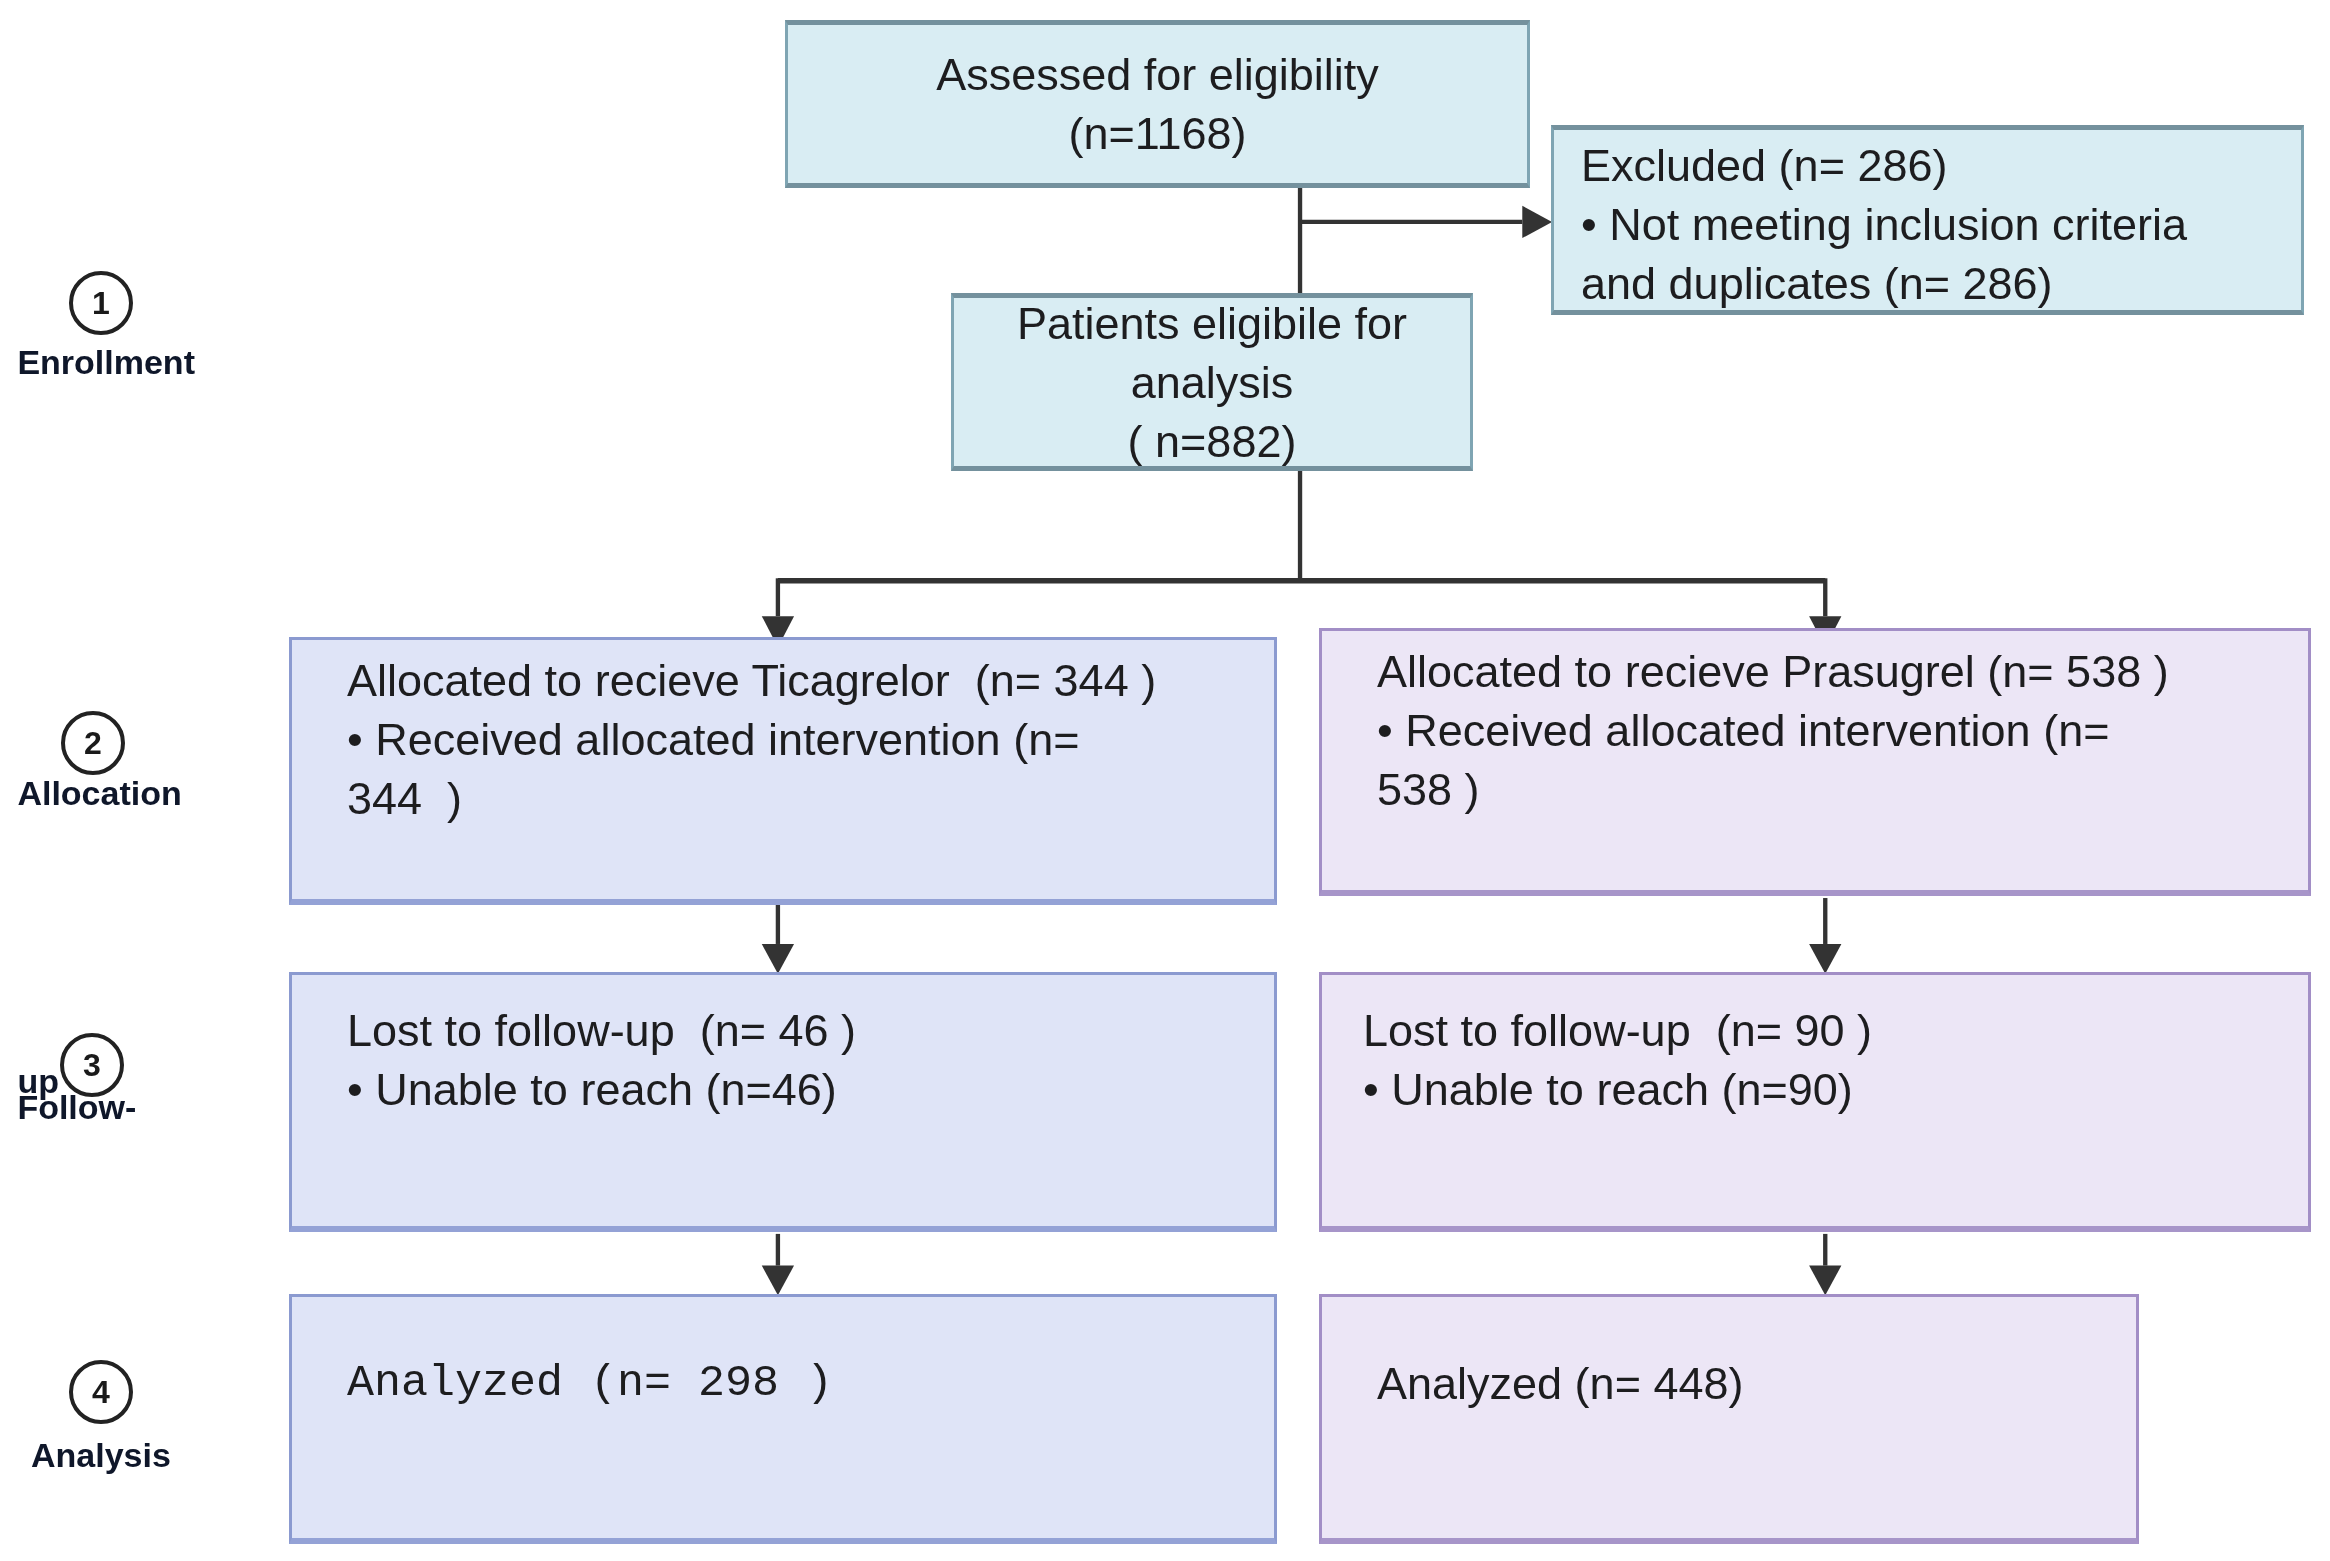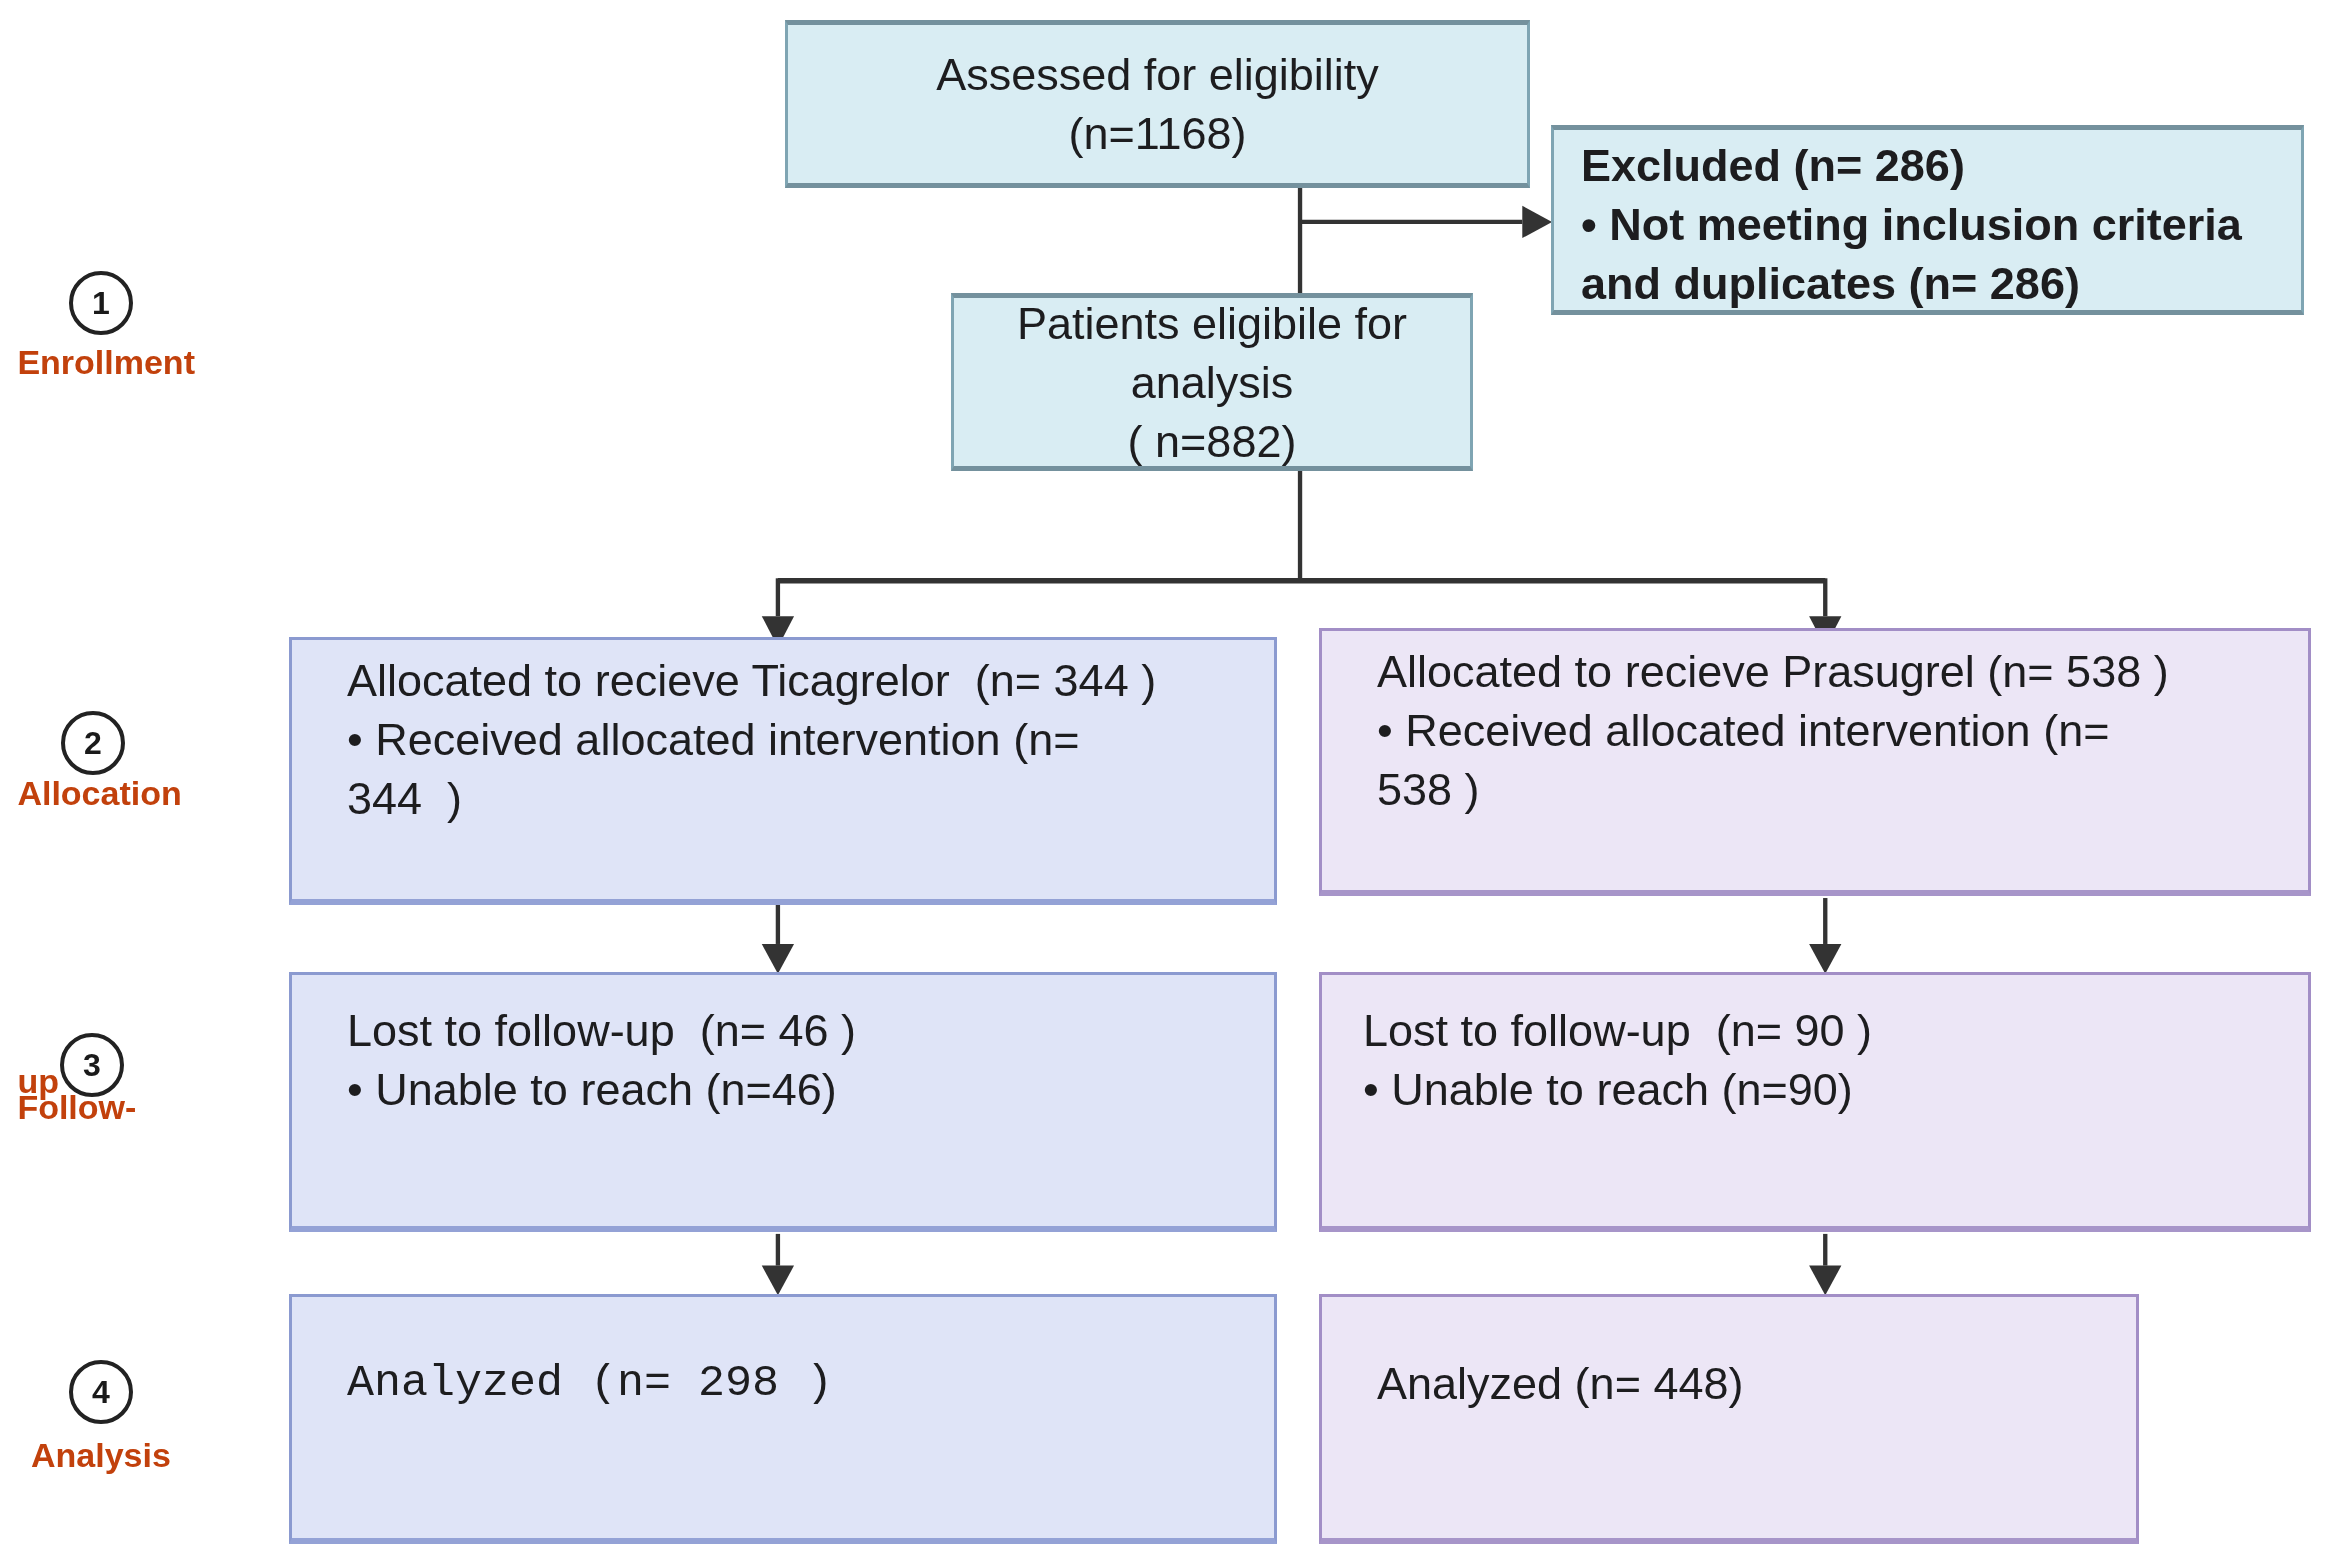--- a/index.html
+++ b/index.html
@@ -37,21 +37,21 @@
     margin-left:8px;
   }
   .centered{display:flex; flex-direction:column; justify-content:center; align-items:center; text-align:center;}
   .stage-circle{
     position:absolute; width:56px; height:56px; border:4.3px solid #222; border-radius:50%;
     background:#ffffff; display:flex; align-items:center; justify-content:center;
     font-size:32px; font-weight:bold; color:#1a1a1a;
   }
   .stage-label{
     position:absolute; font-size:34px; font-weight:bold; line-height:38px;
-    color:#c2410c; white-space:pre;
+    color:#0f172a; white-space:pre;
   }
   svg line{stroke:var(--line); stroke-width:7;}
   svg polygon{fill:var(--line);}
 </style>
 </head>
 <body>
 
 <div class="canvas">
 
   <svg class="connectors" viewBox="0 0 3753 2515">
@@ -121,21 +121,21 @@
       <span>4</span>
     </div>
     <div class="stage-label" style="left:31px; top:1436px;">Analysis</div>
   </div>
 
   <div class="box cyan centered" style="left:785px; top:20px; width:745px; height:168px;">
     <div class="bl">Assessed for eligibility</div>
     <div class="bl">(n=1168)</div>
   </div>
 
-  <div class="box cyan" style="left:1551px; top:125px; width:753px; height:190px; padding:6.2px 18.6px 0 27px;font-weight:bold;">
+  <div class="box cyan" style="left:1551px; top:125px; width:753px; height:190px; padding:6.2px 18.6px 0 27px;">
     <div class="bl">Excluded (n= 286)</div>
     <div class="bl">• Not meeting inclusion criteria</div>
     <div class="bl">and duplicates (n= 286)</div>
   </div>
 
   <div class="box cyan centered" style="left:951px; top:293px; width:522px; height:178px;">
     <div class="bl">Patients eligibile for</div>
     <div class="bl">analysis</div>
     <div class="bl">( n=882)</div>
   </div>

